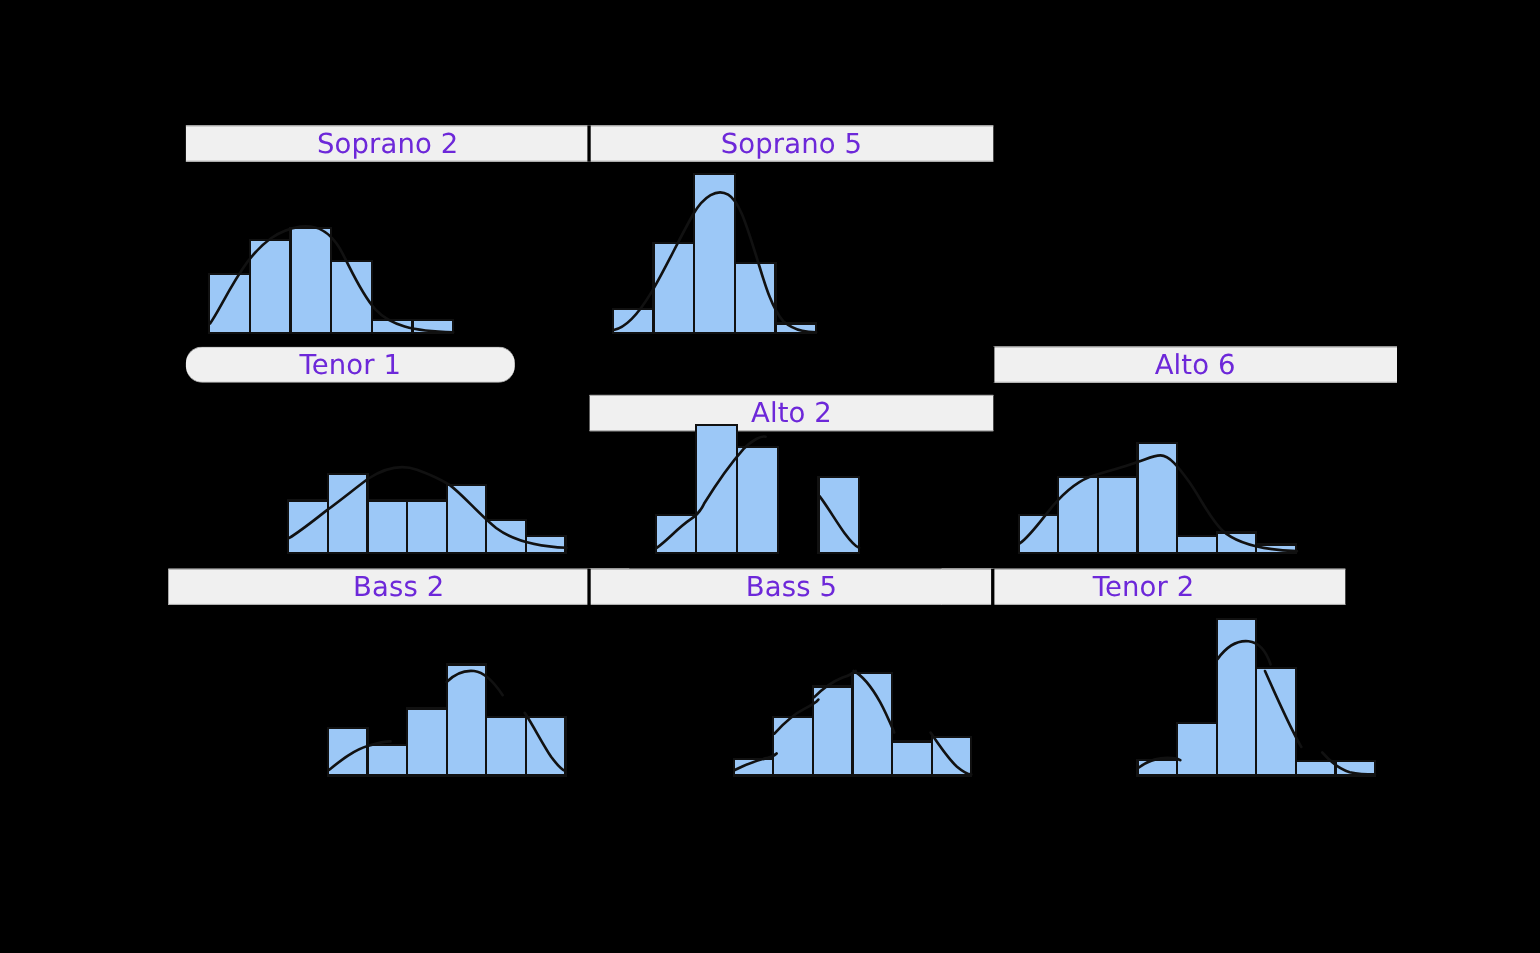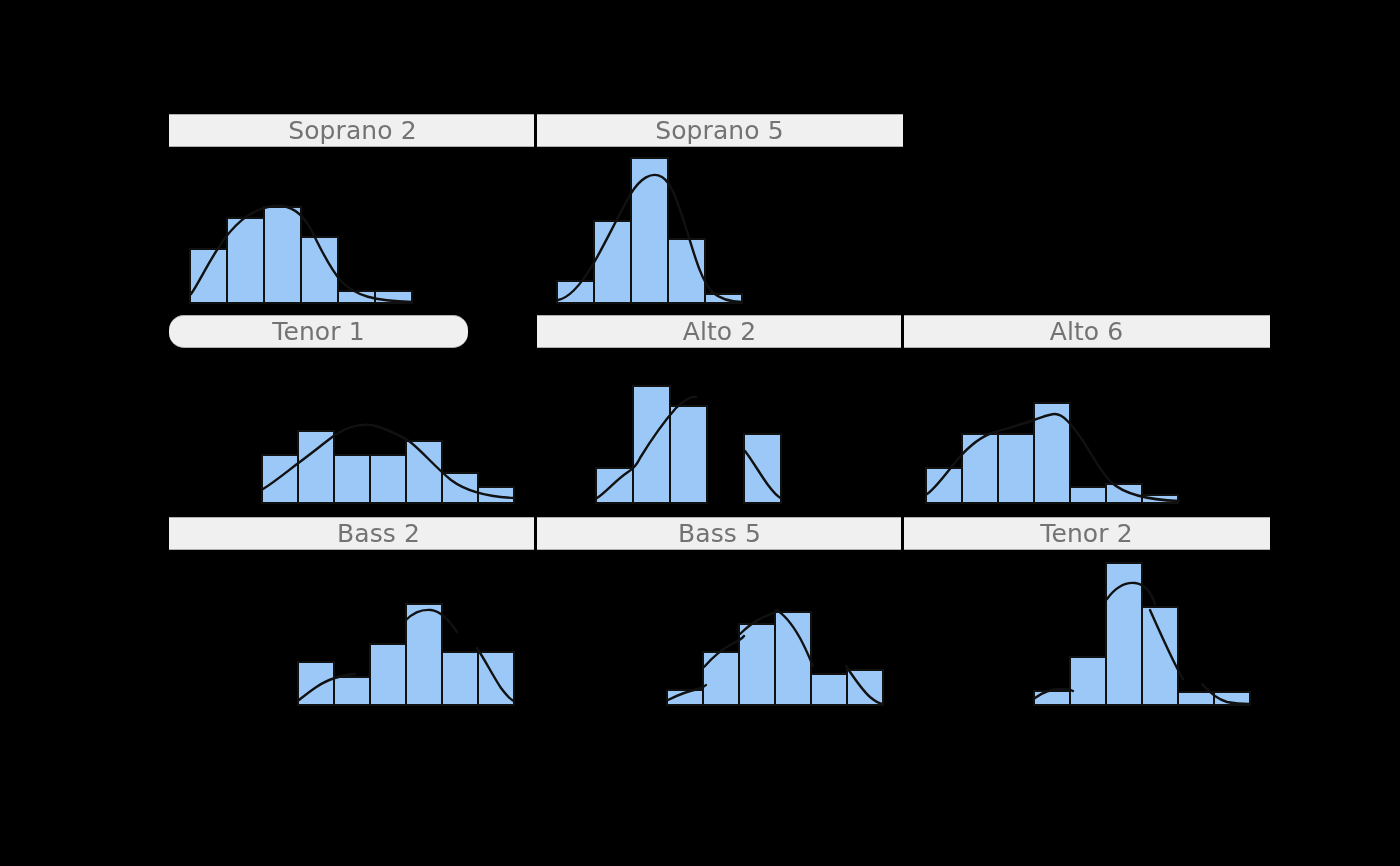--- a/index.html
+++ b/index.html
@@ -34,21 +34,21 @@
     background: #F0F0F0;
     border-top: 1px solid #B0B0B0;
     border-bottom: 1px solid #B0B0B0;
     box-sizing: border-box;
     display: flex;
     align-items: center;
     justify-content: center;
   }
   .strip-label {
     font-size: 25px;
-    color: #737373;
+    color: #6d28d9;
     font-family: "DejaVu Sans", "Liberation Sans", sans-serif;
     line-height: 1;
     letter-spacing: 0.1px;
     white-space: nowrap;
   }
   .strip-divider {
     position: absolute;
     width: 3px;
     background: #000000;
     height: 33px;
@@ -114,21 +114,21 @@
         <rect class="hist-bar" x="169" y="144" width="37" height="9"></rect>
       </g>
       <path class="density-curve" d="M 22,150 C 32,148 44,136 56,116 C 68,96 80,70 94,45 C 104,28 116,21 126,27 C 136,33 142,53 150,78 C 158,103 164,128 176,142 C 188,152 200,152 206,152"></path>
     </svg>
   </div>
 
   <div class="facet-row" style="top:315px;">
     <div class="strip" style="left:169px; width:299px;border-radius:15px;">
       <span class="strip-label">Tenor 1</span>
     </div>
-    <div class="strip" style="left:536px; width:367px;">
+    <div class="strip" style="left:536px; width:367px;margin-top:44px;">
       <span class="strip-label">Alto 2</span>
     </div>
     <div class="strip" style="left:903px; width:367px;">
       <span class="strip-label">Alto 6</span>
     </div>
     <div class="strip-divider" style="left:534px;"></div>
     <div class="strip-divider" style="left:901px;"></div>
   </div>
 
   <div class="panel" style="left:169px; top:350px; width:367px; height:158px;">
@@ -168,27 +168,27 @@
         <rect class="hist-bar" x="131" y="53" width="36" height="100"></rect>
         <rect class="hist-bar" x="167" y="137" width="36" height="16"></rect>
         <rect class="hist-bar" x="203" y="134" width="36" height="19"></rect>
         <rect class="hist-bar" x="239" y="145" width="36" height="8"></rect>
       </g>
       <path class="density-curve" d="M 24,144 C 32,139 42,125 54,110 C 66,96 78,86 92,82 C 106,78 120,74 131,70 C 140,67 146,64 152,64 C 160,64 168,74 178,88 C 188,102 196,120 208,132 C 222,145 248,150 276,151"></path>
     </svg>
   </div>
 
   <div class="facet-row" style="top:517px;">
-    <div class="strip" style="left:169px; width:419px;">
+    <div class="strip" style="left:153px; width:419px;">
       <span class="strip-label">Bass 2</span>
     </div>
     <div class="strip" style="left:536px; width:367px;">
       <span class="strip-label">Bass 5</span>
     </div>
-    <div class="strip" style="left:903px; width:367px;">
+    <div class="strip" style="left:856px; width:367px;">
       <span class="strip-label">Tenor 2</span>
     </div>
     <div class="strip-divider" style="left:534px;"></div>
     <div class="strip-divider" style="left:901px;"></div>
   </div>
 
   <div class="panel" style="left:169px; top:552px; width:367px; height:158px;">
     <svg width="367" height="158" viewBox="0 0 367 158">
       <g>
         <rect class="hist-bar" x="129" y="110" width="36" height="43"></rect>

